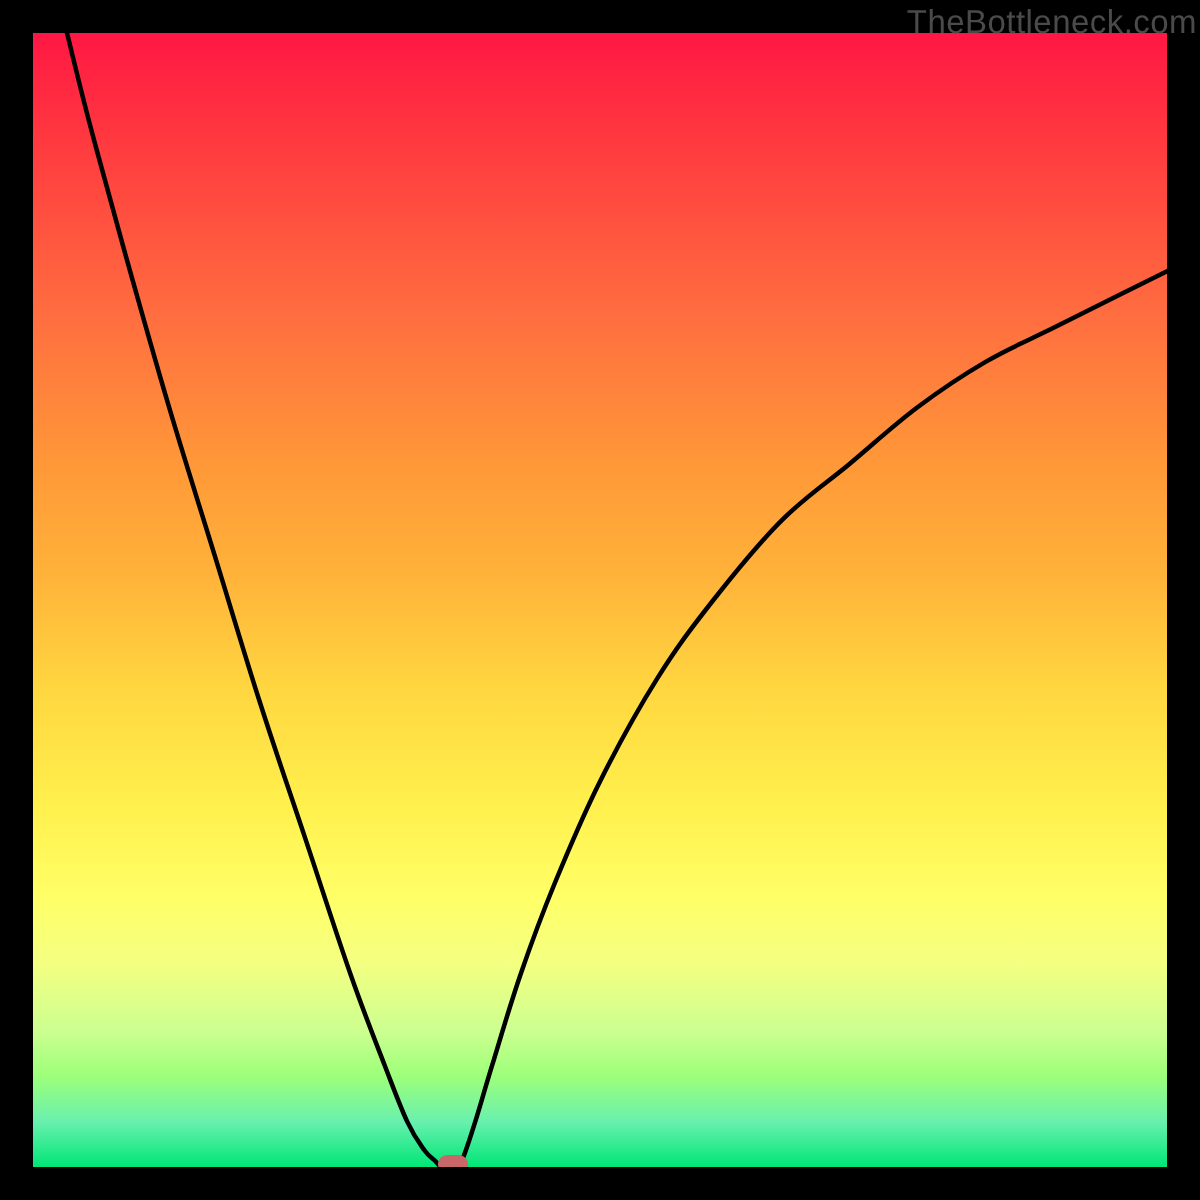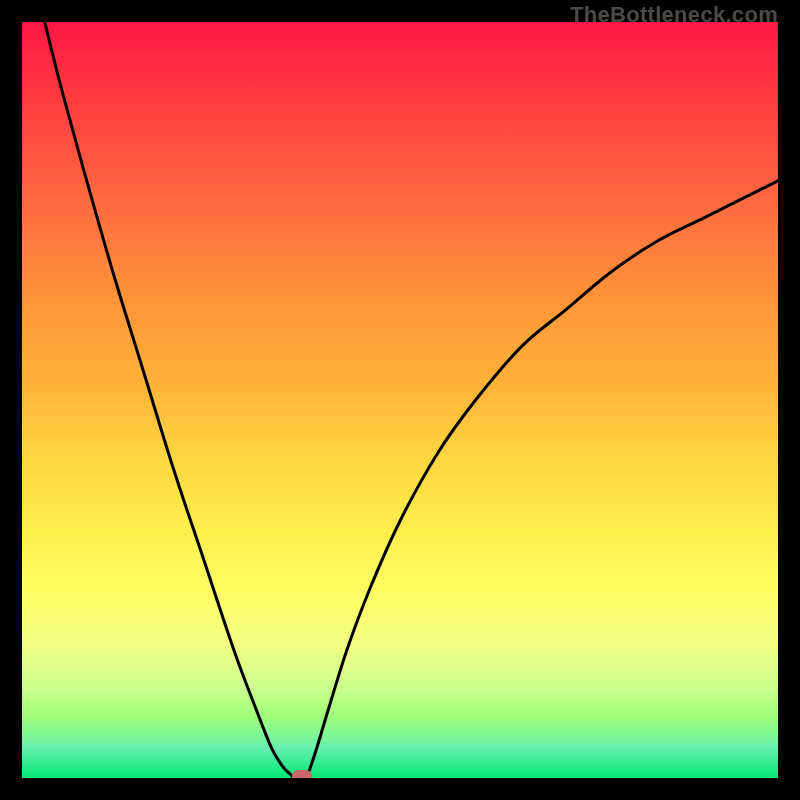--- a/index.html
+++ b/index.html
@@ -26,24 +26,24 @@
       #9dff7a 92%,
       #69f0ae 96%,
       #00e676 100%
     );
     overflow: hidden;
   }
 
   .watermark {
     position: absolute;
     top: 2px;
-    right: 22px;
+    right: 2px;
     color: #4a4a4a;
     font-size: 22px;
-    font-weight: 700;
+    font-weight: 400;
     letter-spacing: 0.3px;
   }
 
   svg.curve { position: absolute; left: 0; top: 0; width: 756px; height: 756px; }
 
   .marker {
     position: absolute;
     width: 20px;
     height: 12px;
     background: #c8666a;

